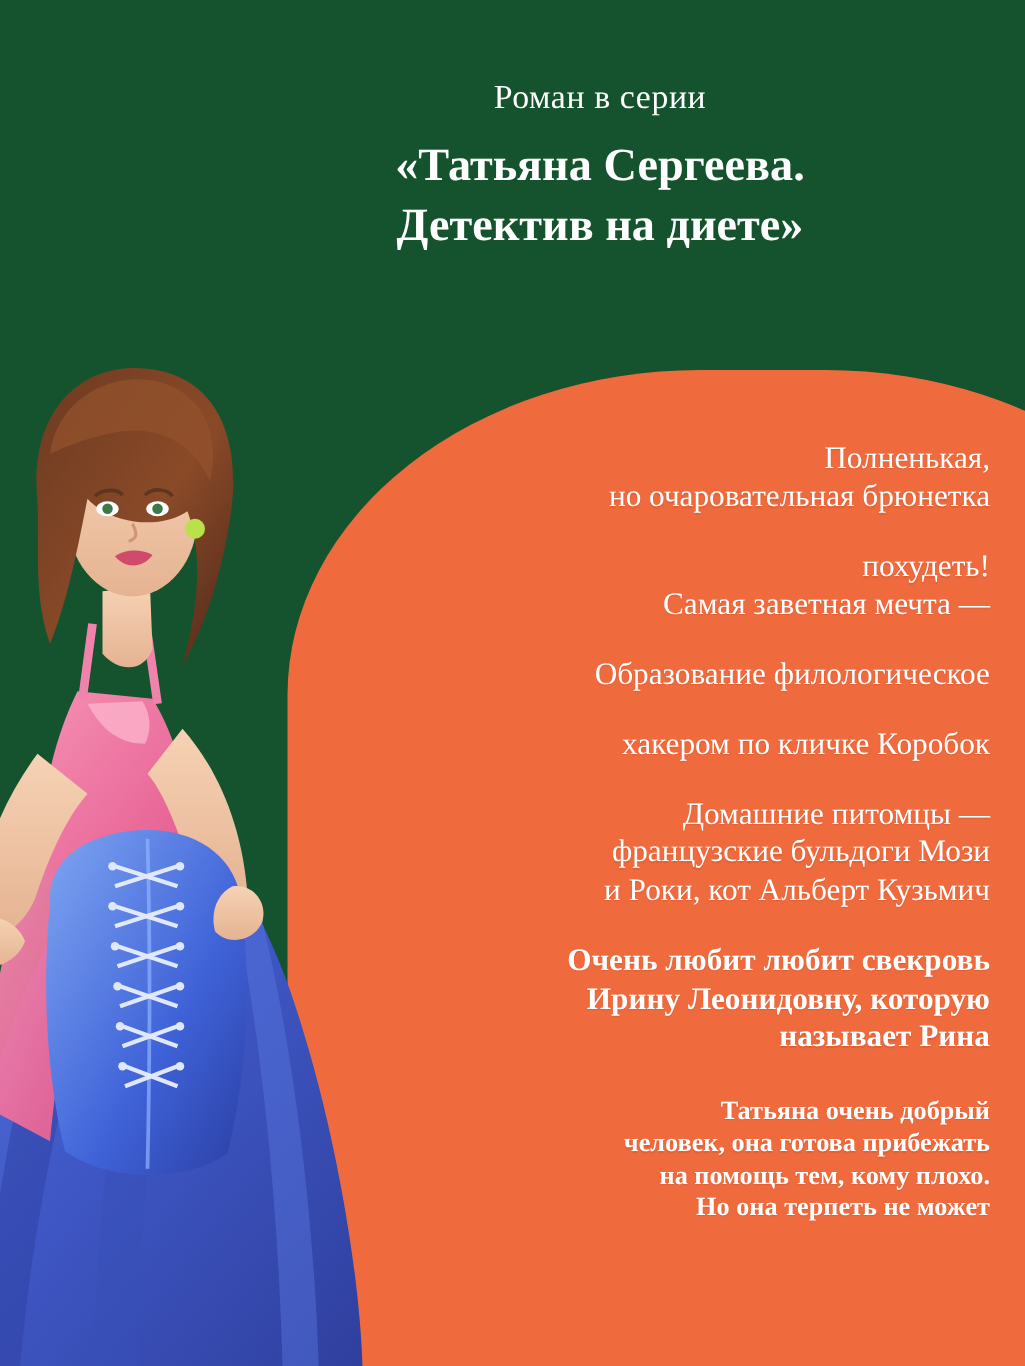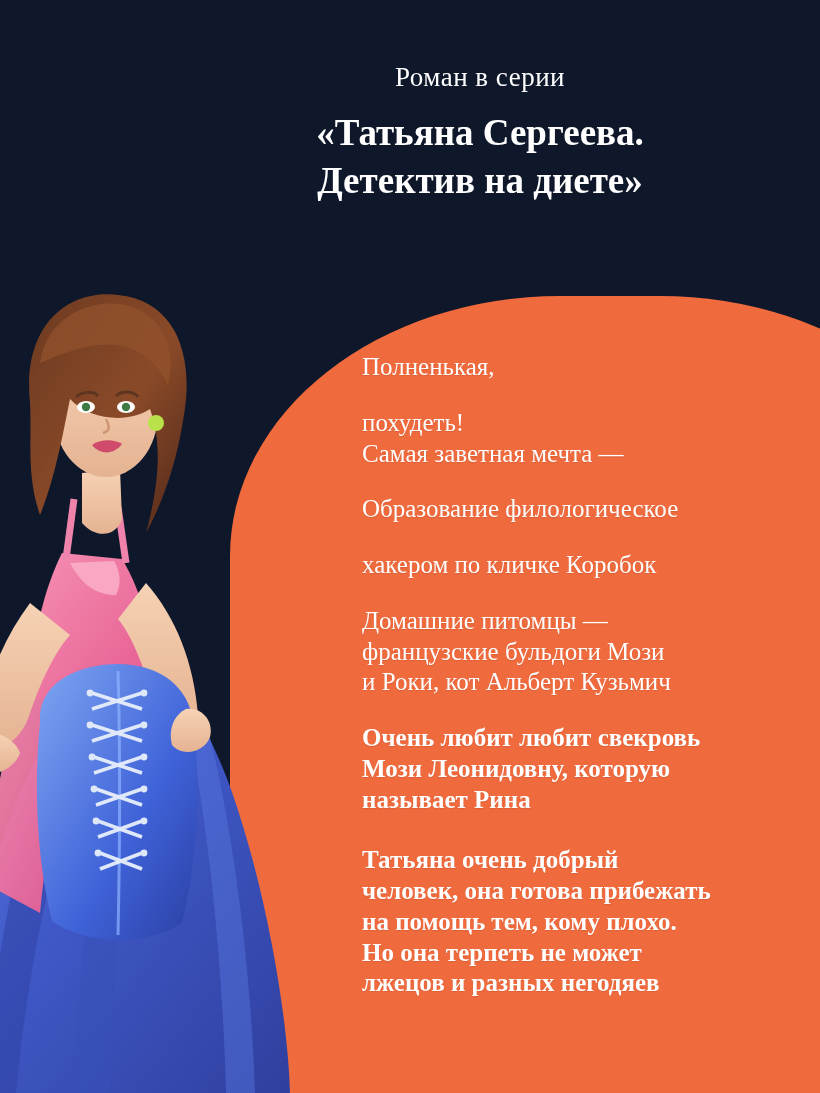--- a/index.html
+++ b/index.html
@@ -11,21 +11,21 @@
     height: 1093px;
     overflow: hidden;
     font-family: "Liberation Serif", serif;
     background: #f4774a;
   }
 
   .poster {
     position: relative;
     width: 820px;
     height: 1093px;
-    background: #0f172a;
+    background: #14532d;
     overflow: hidden;
   }
 
   
   .blob {
     position: absolute;
     left: 230px;
     top: 296px;
     width: 760px;
     height: 900px;
@@ -61,41 +61,42 @@
   }
 
   
   .facts {
     position: absolute;
     left: 362px;
     top: 352px;
     width: 430px;
     color: #ffffff;
     z-index: 6;
+    text-align: right;
   }
   .fact {
     font-size: 25px;
     line-height: 1.23;
     margin-bottom: 25px;
     text-shadow: 0 1px 1px rgba(150,50,20,0.20);
   }
   .fact:last-child {
     margin-bottom: 0;
   }
   .fact .l {
     display: block;
     white-space: nowrap;
   }
   .fact.bold {
     font-weight: bold;
   }
   .fact.last {
     font-weight: bold;
     margin-top: 30px;
-    font-size: 25px;
+    font-size: 21px;
   }
 
   
   .figure {
     position: absolute;
     left: -30px;
     bottom: 0;
     width: 420px;
     height: 870px;
     z-index: 7;
@@ -117,47 +118,47 @@
     <div class="series-label">Роман в серии</div>
     <div class="series-title">
       <span>«Татьяна Сергеева.</span>
       <span class="line2">Детектив на диете»</span>
     </div>
   </div>
 
   <div class="facts">
     <div class="fact">
       <span class="l">Полненькая,</span>
+      <span class="l">но очаровательная брюнетка</span>
     </div>
     <div class="fact">
       <span class="l">похудеть!</span>
       <span class="l">Самая заветная мечта —</span>
     </div>
     <div class="fact">
       <span class="l">Образование филологическое</span>
     </div>
     <div class="fact">
       <span class="l">хакером по кличке Коробок</span>
     </div>
     <div class="fact">
       <span class="l">Домашние питомцы —</span>
       <span class="l">французские бульдоги Мози</span>
       <span class="l">и Роки, кот Альберт Кузьмич</span>
     </div>
     <div class="fact bold">
       <span class="l">Очень любит любит свекровь</span>
-      <span class="l">Мози Леонидовну, которую</span>
+      <span class="l">Ирину Леонидовну, которую</span>
       <span class="l">называет Рина</span>
     </div>
     <div class="fact last">
       <span class="l">Татьяна очень добрый</span>
       <span class="l">человек, она готова прибежать</span>
       <span class="l">на помощь тем, кому плохо.</span>
       <span class="l">Но она терпеть не может</span>
-      <span class="l">лжецов и разных негодяев</span>
     </div>
   </div>
 
   <div class="figure">
     <svg viewBox="0 0 420 870" preserveAspectRatio="xMinYMax meet" aria-hidden="true">
       <defs>
         <linearGradient id="dressGrad" x1="0" y1="0" x2="1" y2="1">
           <stop offset="0%" stop-color="#5f7fe0"></stop>
           <stop offset="45%" stop-color="#4059c8"></stop>
           <stop offset="100%" stop-color="#2f3f9e"></stop>

